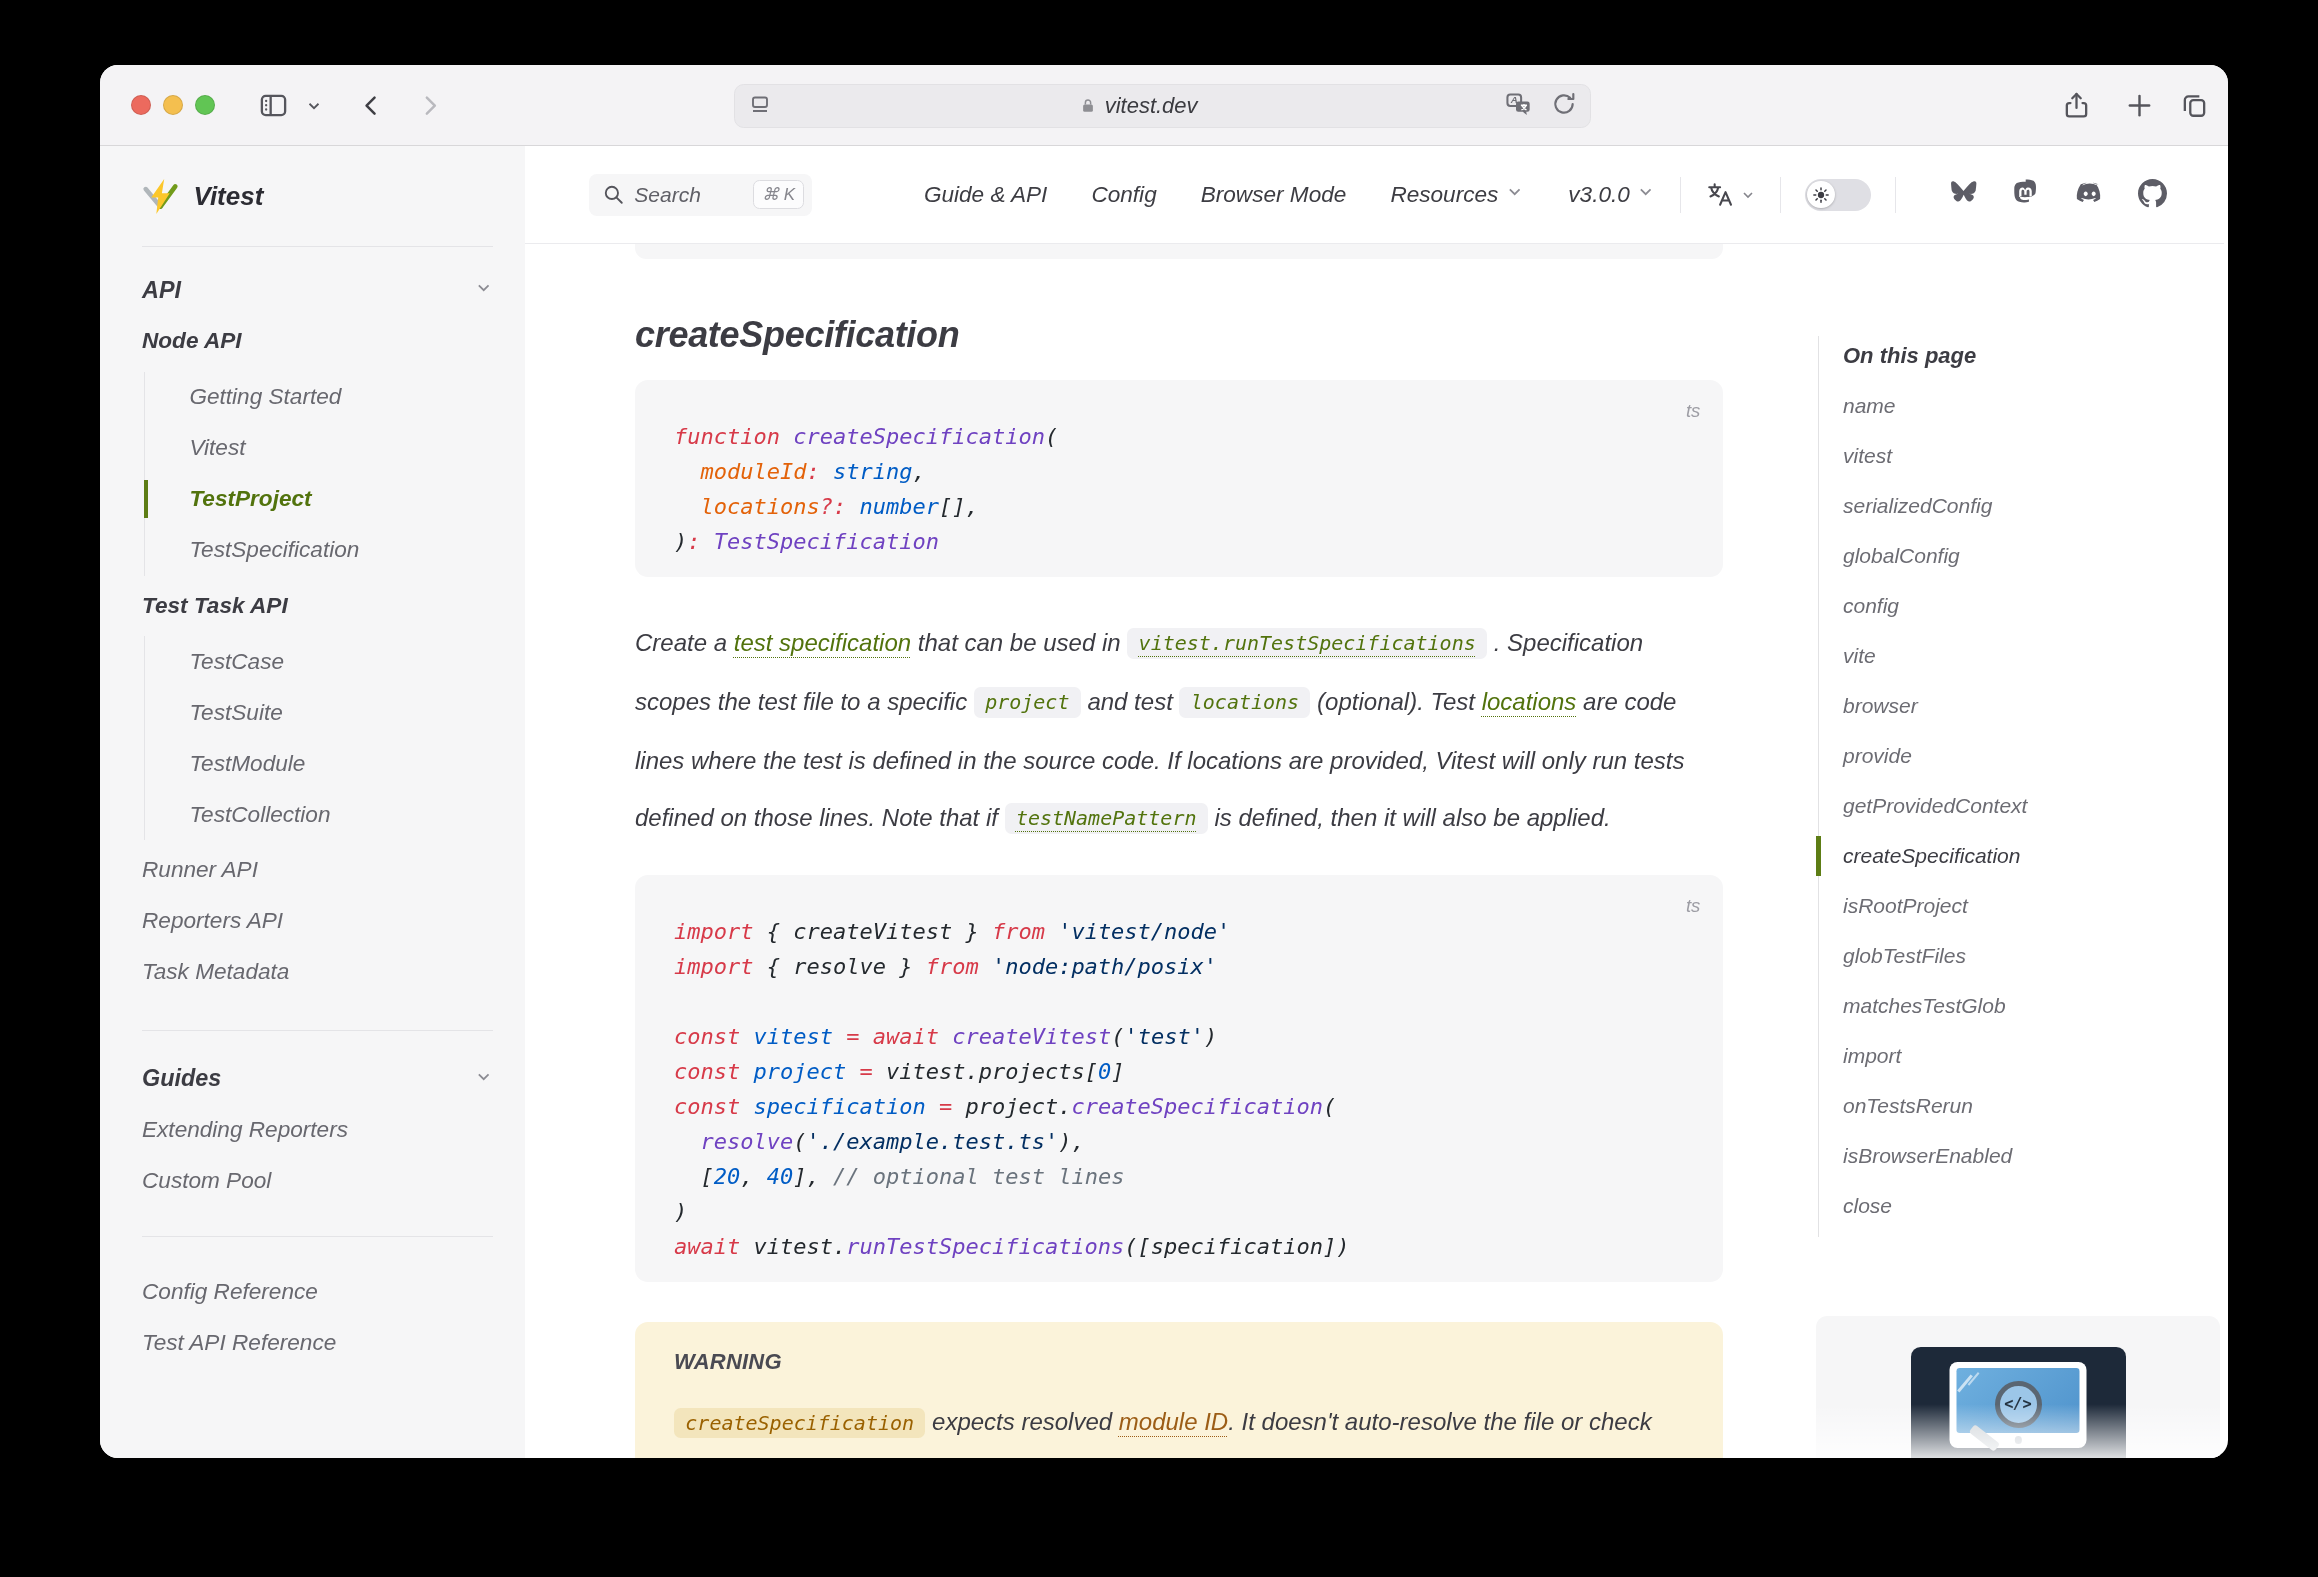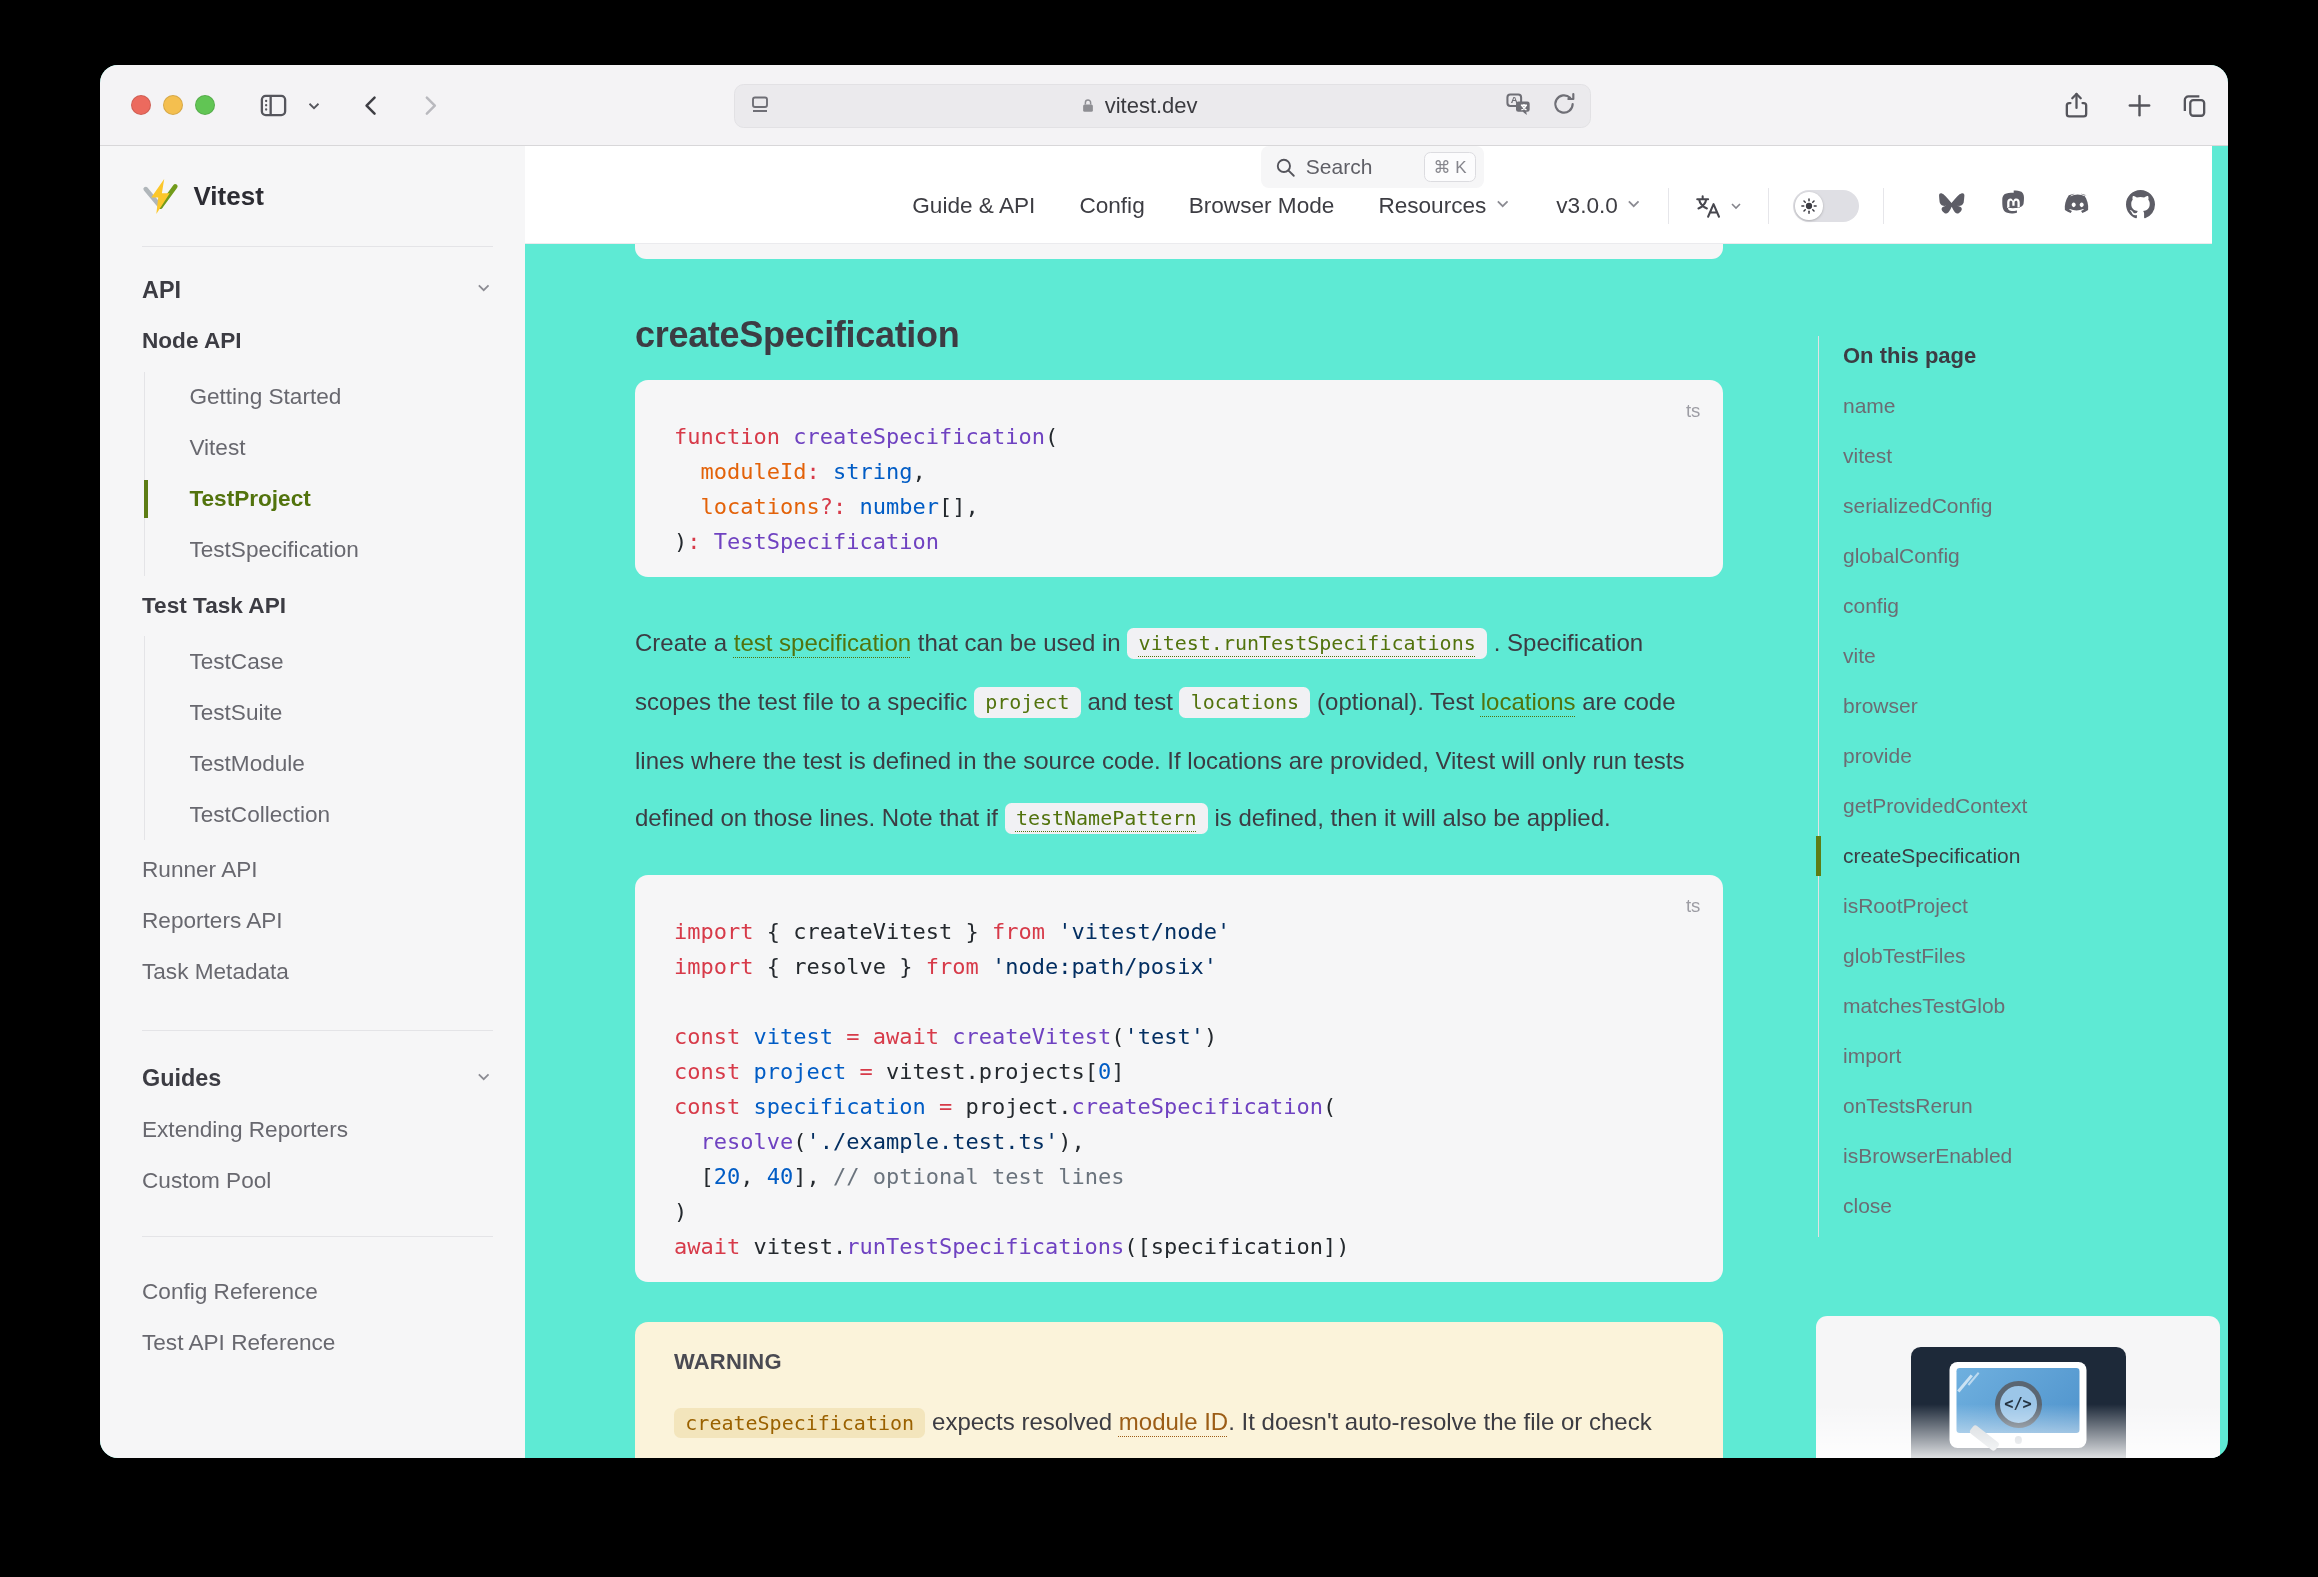--- a/index.html
+++ b/index.html
@@ -4,21 +4,21 @@
 <style>
   * { box-sizing: border-box; }
   html,body { margin:0; padding:0; }
   body {
     width:2319px; height:1578px; position:relative; background:#000;
     font-family:"Liberation Sans", sans-serif; overflow:hidden;
     -webkit-font-smoothing:antialiased;
   }
   .window {
     position:absolute; left:100px; top:65px; width:2128px; height:1393px;
-    background:#5eead4; border-radius:18px; overflow:hidden;
+    background:#ffffff; border-radius:18px; overflow:hidden;font-style:italic;
   }
   
   .toolbar {
     position:absolute; left:0; top:0; right:0; height:81px;
     background:#f4f3f5; border-bottom:0.8px solid #d8d7d9;
   }
   .lights { position:absolute; left:31px; top:30px; display:flex; gap:12px; }
   .light { width:20px; height:20px; border-radius:50%; border:0.8px solid rgba(0,0,0,.12); }
   .tbtn { position:absolute; top:0; height:81px; display:flex; align-items:center; color:#55555c; }
   .tbtn svg { display:block; }
@@ -42,23 +42,23 @@
   .sb-item { height:51px; display:flex; align-items:center; font-size:22.6px; font-weight:500; color:#68686f; cursor:pointer; }
   .sb-item.strong { color:#3c3c43; font-weight:600; }
   .sb-group { border-left:1.6px solid #e4e4e7; padding-left:44px; margin:4.8px 0 4.8px 2.4px; }
   .sb-item.inset { position:relative; }
   .sb-item.inset.active { color:#52730d; font-weight:600; }
   .sb-item.inset.active::before { content:''; position:absolute; left:-45px; top:6.5px; width:3.2px; height:38px; background:#5d7d15; }
   .sb-divider { height:0.8px; background:#e4e4e7; margin:32px 0 22.6px 0; }
   .sb-divider.last { margin:30px 0 29px 0; }
   
   .navbar {
-    position:absolute; left:425px; right:16px; top:81px; height:98px;
+    position:absolute; left:425px; right:4px; top:81px; height:98px;
     background:#fff; border-bottom:0.8px solid #ebebee;
-    display:flex; align-items:center; padding:0 57px 0 64px;flex-direction:column;
+    display:flex; align-items:center; padding:0 57px 0 64px;
   }
   .search-box {
     width:223px; height:42px; border-radius:8px; background:#f6f6f7;
     display:flex; align-items:center; gap:9.7px; padding:0 8px 0 13px; cursor:pointer;
   }
   .search-label { font-size:21px; color:#5f5f66; flex:1; }
   .kbd {
     border:0.8px solid #dcdce0; background:#fcfcfd; border-radius:6.5px;
     font-size:17px; color:#86868d; padding:3.2px 8px; white-space:nowrap;
   }

